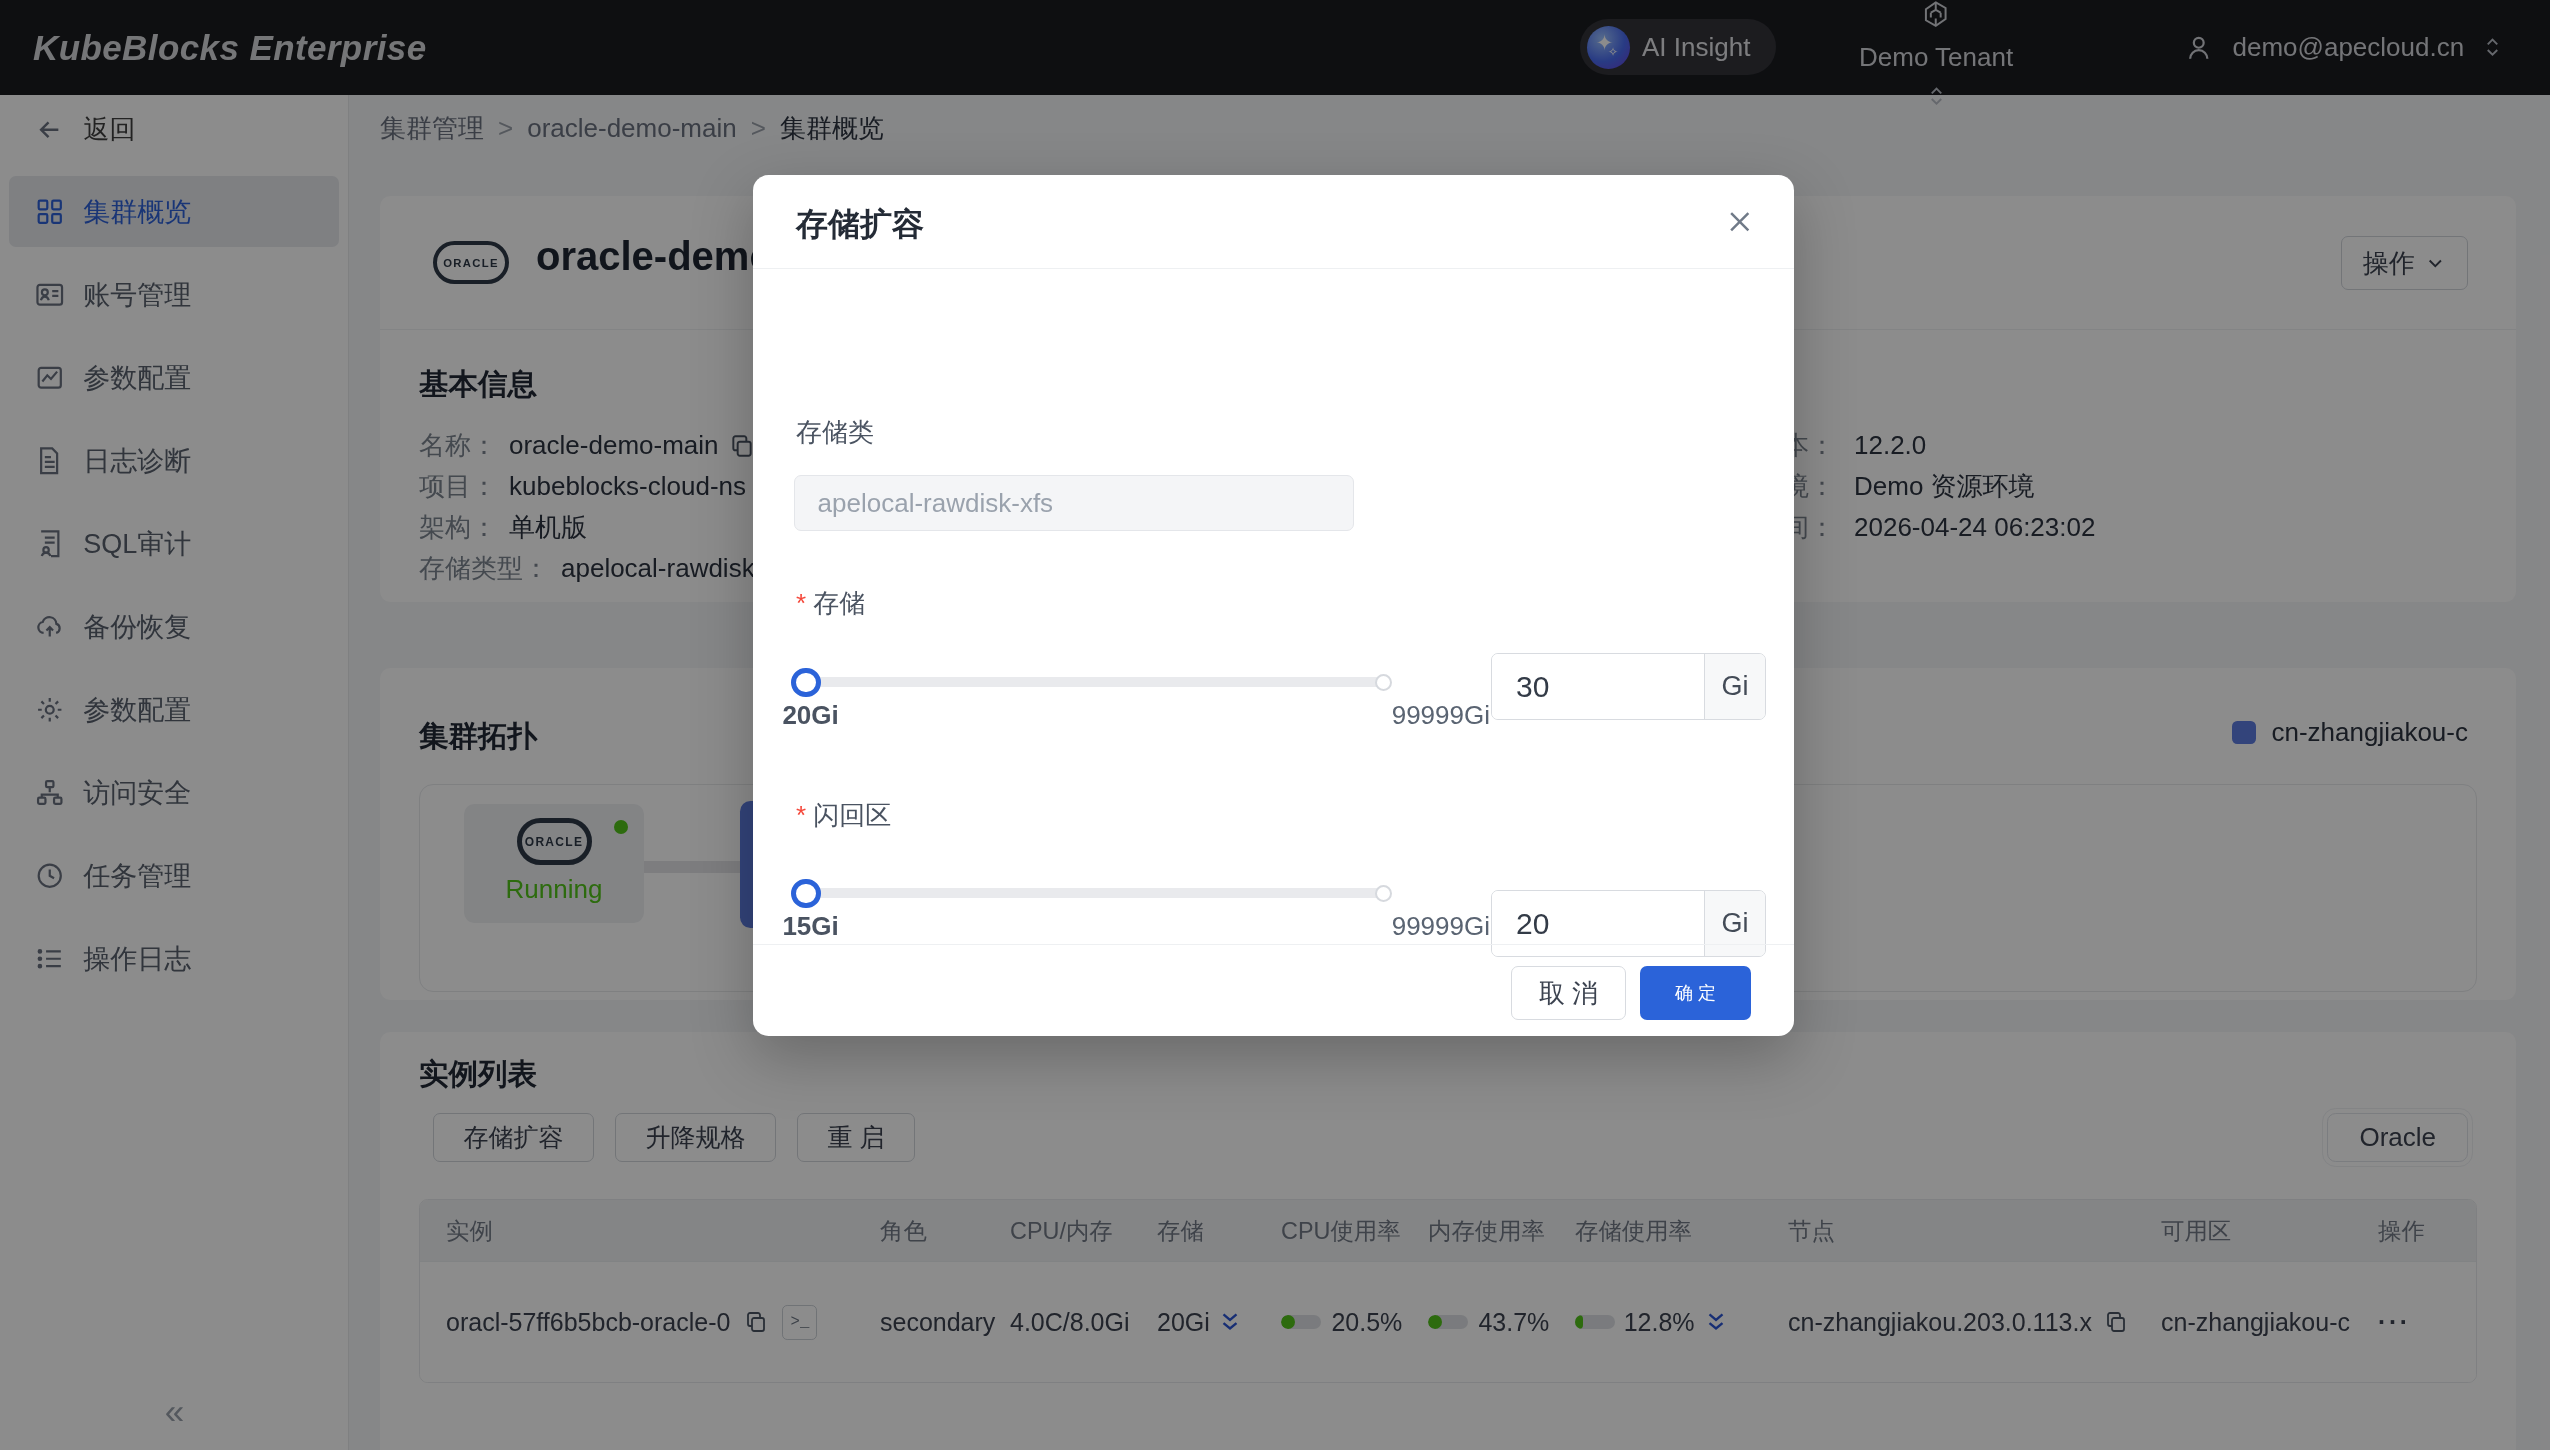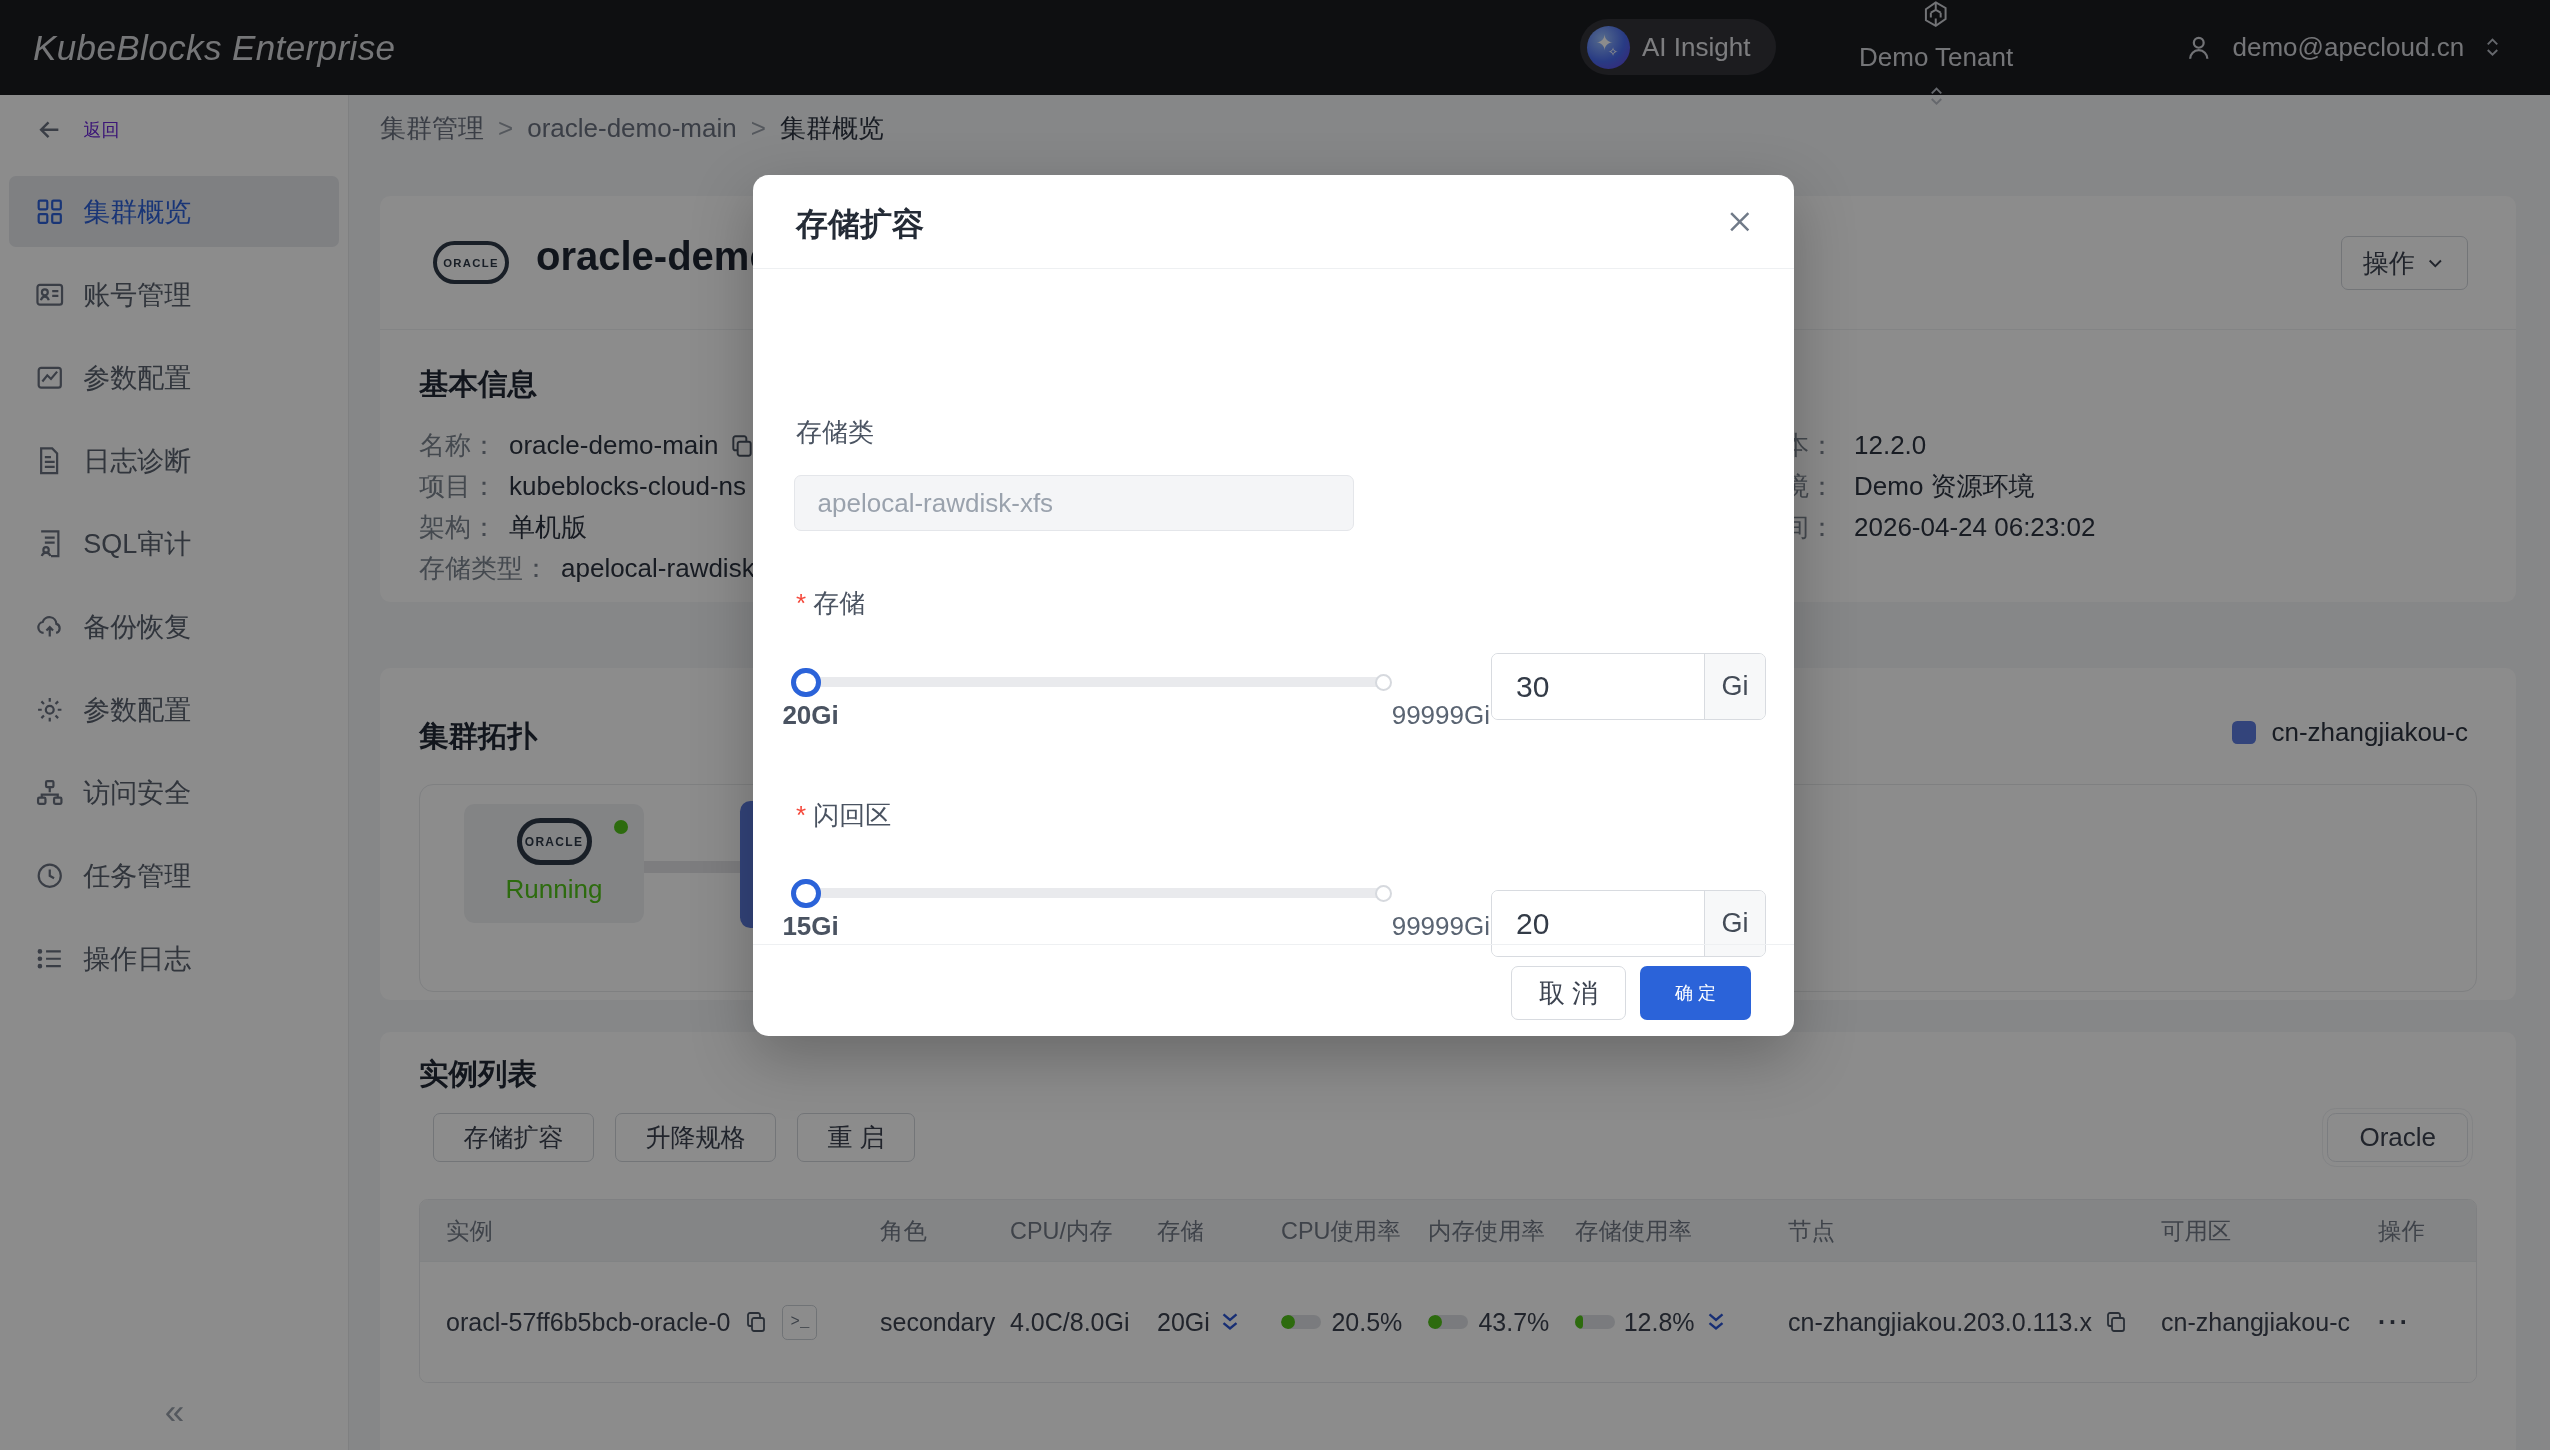--- a/index.html
+++ b/index.html
@@ -3,37 +3,37 @@
 <meta charset="utf-8">
 <style>
   * { margin:0; padding:0; box-sizing:border-box; }
   html,body { width:2550px; height:1450px; overflow:hidden; background:#f5f6f7;
     font-family:"Liberation Sans","DejaVu Sans",sans-serif; }
   #app { position:relative; width:2550px; height:1450px; }
 
   
   .topbar { position:absolute; left:0; top:0; width:2550px; height:95px; background:#1b1c20; z-index:10; }
   .logo { position:absolute; left:33px; top:0; height:95px; display:flex; align-items:center;
-    font-size:35px; font-weight:normal; font-style:italic; color:#d6d7da; letter-spacing:0.4px; }
+    font-size:35px; font-weight:bold; font-style:italic; color:#d6d7da; letter-spacing:0.4px; }
   .ai-pill { position:absolute; left:1580px; top:19px; height:56px; padding:0 26px 0 7px; background:#33343a;
     border-radius:28px; display:flex; align-items:center; gap:12px; cursor:pointer; }
   .ai-globe { width:43px; height:43px; border-radius:50%; position:relative;
     background:radial-gradient(circle at 35% 30%, #9cc2ff 0%, #4a6cf0 55%, #6a3fd8 100%); }
   .ai-globe .sp1 { position:absolute; left:8.7px; top:5.2px; color:#fff; font-size:21px; }
   .ai-globe .sp2 { position:absolute; left:21px; top:19px; color:#fff; font-size:12px; }
   .ai-label { color:#e3e4e8; font-size:26px; }
   .top-group { position:absolute; top:0; height:95px; display:flex; align-items:center; gap:12px; color:#d3d5da; }
   .top-group .t-label { font-size:26px; }
   .carets { display:flex; flex-direction:column; gap:1.7px; }
 
   
   .sidebar { position:absolute; left:0; top:95px; width:349px; height:1355px; background:#ffffff;
     border-right:1.7px solid #e7e9ec; z-index:5; }
   .side-back { display:flex; align-items:center; gap:19px; height:69px; padding-left:35px;
-    color:#6d28d9; font-size:18px; cursor:pointer; }
+    color:#404040; font-size:26px; cursor:pointer; }
   .side-menu { margin-top:12px; display:flex; flex-direction:column; gap:12px; }
   .side-item { height:71px; margin:0 8.7px; border-radius:7px; display:flex; align-items:center; gap:19px;
     padding-left:26px; color:#59616e; font-size:27px; cursor:pointer; }
   .side-item svg { flex:none; color:#6b7280; }
   .side-item.active { background:#e7e9ed; color:#2f62d8; }
   .side-item.active svg { color:#2f62d8; }
   .collapse { position:absolute; left:0; width:349px; bottom:19px; text-align:center;
     color:#9aa1ab; font-size:35px; cursor:pointer; }
 
   

